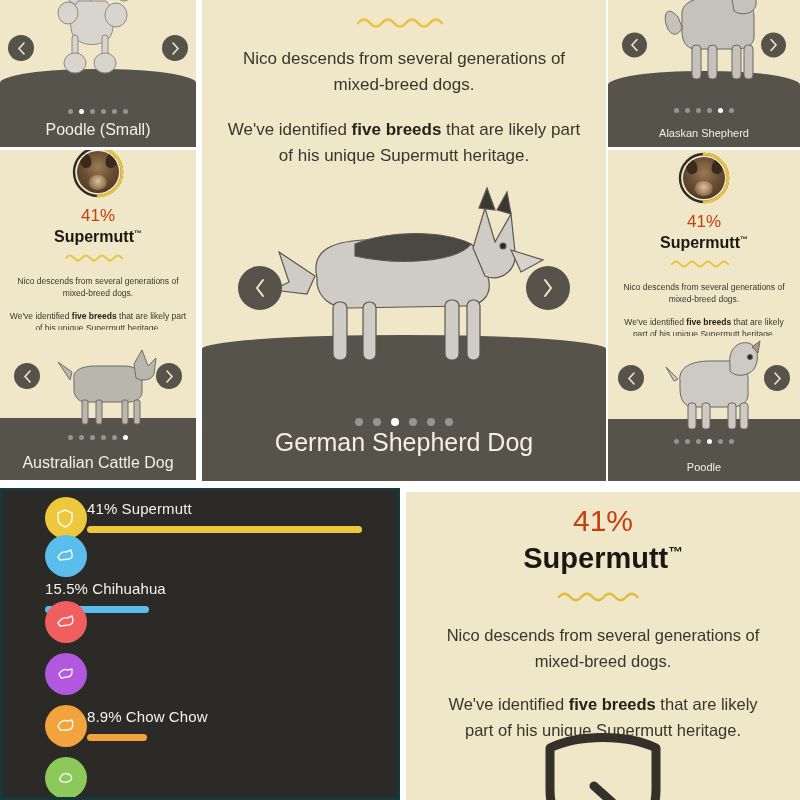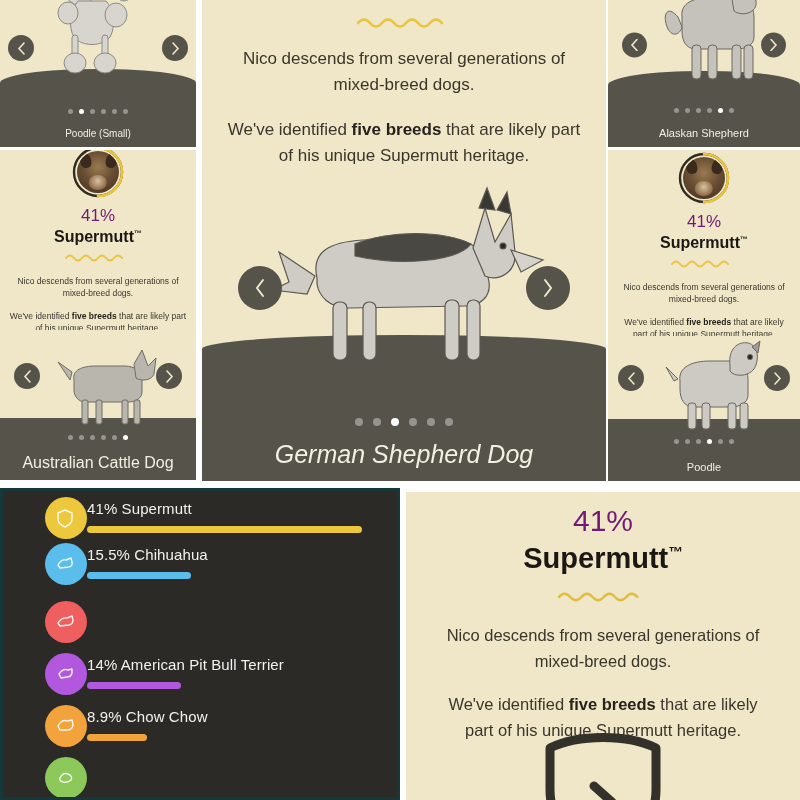--- a/index.html
+++ b/index.html
@@ -48,21 +48,21 @@
     transform:translateX(-50%); border-radius:50%;
     background: radial-gradient(circle at 50% 40%, #d9c2a2 0%, #8f6c47 70%, #50392433 100%);
   }
   .avatar-photo .ear-l, .avatar-photo .ear-r {
     position:absolute; top:4%; width:26%; height:36%;
     background:#3a2a1b; border-radius:50% 50% 40% 40%;
   }
   .avatar-photo .ear-l { left:6%; transform:rotate(-14deg); }
   .avatar-photo .ear-r { right:6%; transform:rotate(14deg); }
 
-  .pct { text-align: center; color: #701a75; font-weight: 400; }
+  .pct { text-align: center; color: #c2410c; font-weight: 400; }
   .mutt { text-align: center; color: #1b1814; font-weight: 700; }
   .mutt sup { font-size: .5em; vertical-align: super; font-weight: 600; }
 
   .squiggle { display: block; margin: 0 auto; }
 
   .para { text-align: center; color: #3b362c; }
   .para b { font-weight: 700; color: #26221c; }
 
   
   .darkpanel {
@@ -117,21 +117,21 @@
       </svg>
     </div>
     <div class="dots" style="top:109px;">
         <span class="dot" style="width: 5px; height: 5px;"></span>
         <span class="dot on" style="width: 5px; height: 5px;"></span>
         <span class="dot" style="width: 5px; height: 5px;"></span>
         <span class="dot" style="width: 5px; height: 5px;"></span>
         <span class="dot" style="width: 5px; height: 5px;"></span>
         <span class="dot" style="width: 5px; height: 5px;"></span>
       </div>
-    <div class="breedname" style="bottom:8px;font-size:10px;">Poodle (Small)</div>
+    <div class="breedname" style="bottom:8px;font-size:16px;">Poodle (Small)</div>
   </div>
 
   <div class="panel" style="left:0;top:150px;width:196px;height:180px;">
     <div class="avatar-wrap" style="width:52px;height:52px;margin-top:-4px;">
       <div class="avatar-photo" style="left:5px;top:5px;width:42px;height:42px;">
         <div class="ear-l"></div>
         <div class="ear-r"></div>
         <div class="muzzle"></div>
       </div>
       <svg class="avatar-ring" viewBox="0 0 52 52">
@@ -226,21 +226,21 @@
     </div>
 
     <div class="dots" style="top:418px;gap:10px;">
         <span class="dot" style="width: 8px; height: 8px;"></span>
         <span class="dot" style="width: 8px; height: 8px;"></span>
         <span class="dot on" style="width: 8px; height: 8px;"></span>
         <span class="dot" style="width: 8px; height: 8px;"></span>
         <span class="dot" style="width: 8px; height: 8px;"></span>
         <span class="dot" style="width: 8px; height: 8px;"></span>
       </div>
-    <div class="breedname" style="bottom:12px;font-size:25px;font-style:italic;">German Shepherd Dog</div>
+    <div class="breedname" style="bottom:24px;font-size:25px;">German Shepherd Dog</div>
   </div>
 
   <div class="panel" style="left:608px;top:0;width:192px;height:147px;">
     <div class="hero" style="height:76px;"></div>
     <svg class="dogimg" width="120" height="108" viewBox="0 0 120 108" style="bottom:56px;left:52%;">
       <g fill="#c5c2bb" stroke="#6a6862" stroke-width="1">
         <path d="M34 34 C32 20 46 14 66 14 L84 14 C98 14 106 22 106 34 L106 54 C106 62 98 66 88 66 L48 66 C38 66 34 58 34 48 Z"></path>
         <path d="M84 16 L88 2 L96 14 L104 2 L108 18 C110 30 94 34 86 28 Z"></path>
         <path d="M30 34 C18 20 14 34 20 46 C24 54 32 52 34 44 Z"></path>
         <rect x="44" y="62" width="9" height="34" rx="4"></rect>
@@ -337,21 +337,21 @@
           <div class="bicon" style="background: rgb(237, 200, 60);">
             <svg width="24" height="24" viewBox="0 0 24 24">
               <path d="M11 4 L18 7 V13 C18 17 14.5 19.5 11 21 C7.5 19.5 4 17 4 13 V7 Z" fill="none" stroke="rgba(255,255,255,.9)" stroke-width="1.4" stroke-linejoin="round"></path>
             </svg>
           </div>
           <div class="btext">
             <div class="blabel">41% Supermutt</div>
             <div class="bbar" style="background: rgb(237, 200, 60); width: 275px;"></div>
           </div>
         </div>
-        <div class="breedrow" style="left: 42px; top: 52px;">
+        <div class="breedrow" style="left: 42px; top: 44px; flex-direction: column;">
           <div class="bicon" style="background: rgb(91, 189, 235);">
             <svg width="24" height="24" viewBox="0 0 24 24">
               <path d="M4 13 Q7 7 12 8 L17 6 L18 10 Q19 14 15 15 L6 16 Z" fill="none" stroke="rgba(255,255,255,.9)" stroke-width="1.4" stroke-linejoin="round"></path>
             </svg>
           </div>
           <div class="btext">
             <div class="blabel">15.5% Chihuahua</div>
             <div class="bbar" style="background: rgb(91, 189, 235); width: 103.963px;"></div>
           </div>
         </div>
@@ -360,24 +360,20 @@
             <svg width="24" height="24" viewBox="0 0 24 24">
               <path d="M4 13 Q8 7 13 8 L18 6 L19 10 Q19 14 15 15 L6 16 Z" fill="none" stroke="rgba(255,255,255,.9)" stroke-width="1.4" stroke-linejoin="round"></path>
             </svg>
           </div>
         </div>
         <div class="breedrow" style="left: 42px; top: 162px;">
           <div class="bicon" style="background: rgb(177, 88, 222);">
             <svg width="24" height="24" viewBox="0 0 24 24">
               <path d="M5 12 Q9 6 14 8 L18 7 L18 11 Q17 15 13 15 L7 16 Z" fill="none" stroke="rgba(255,255,255,.9)" stroke-width="1.4" stroke-linejoin="round"></path>
             </svg>
-          </div>
-          <div class="btext">
-            <div class="blabel">14% American Pit Bull Terrier</div>
-            <div class="bbar" style="background: rgb(177, 88, 222); width: 93.9024px;"></div>
           </div>
         </div>
         <div class="breedrow" style="left: 42px; top: 214px;">
           <div class="bicon" style="background: rgb(242, 163, 60);">
             <svg width="24" height="24" viewBox="0 0 24 24">
               <path d="M4 12 Q8 5 13 7 L18 6 L19 11 Q18 16 13 16 L6 16 Z" fill="none" stroke="rgba(255,255,255,.9)" stroke-width="1.4" stroke-linejoin="round"></path>
             </svg>
           </div>
           <div class="btext">
             <div class="blabel">8.9% Chow Chow</div>

